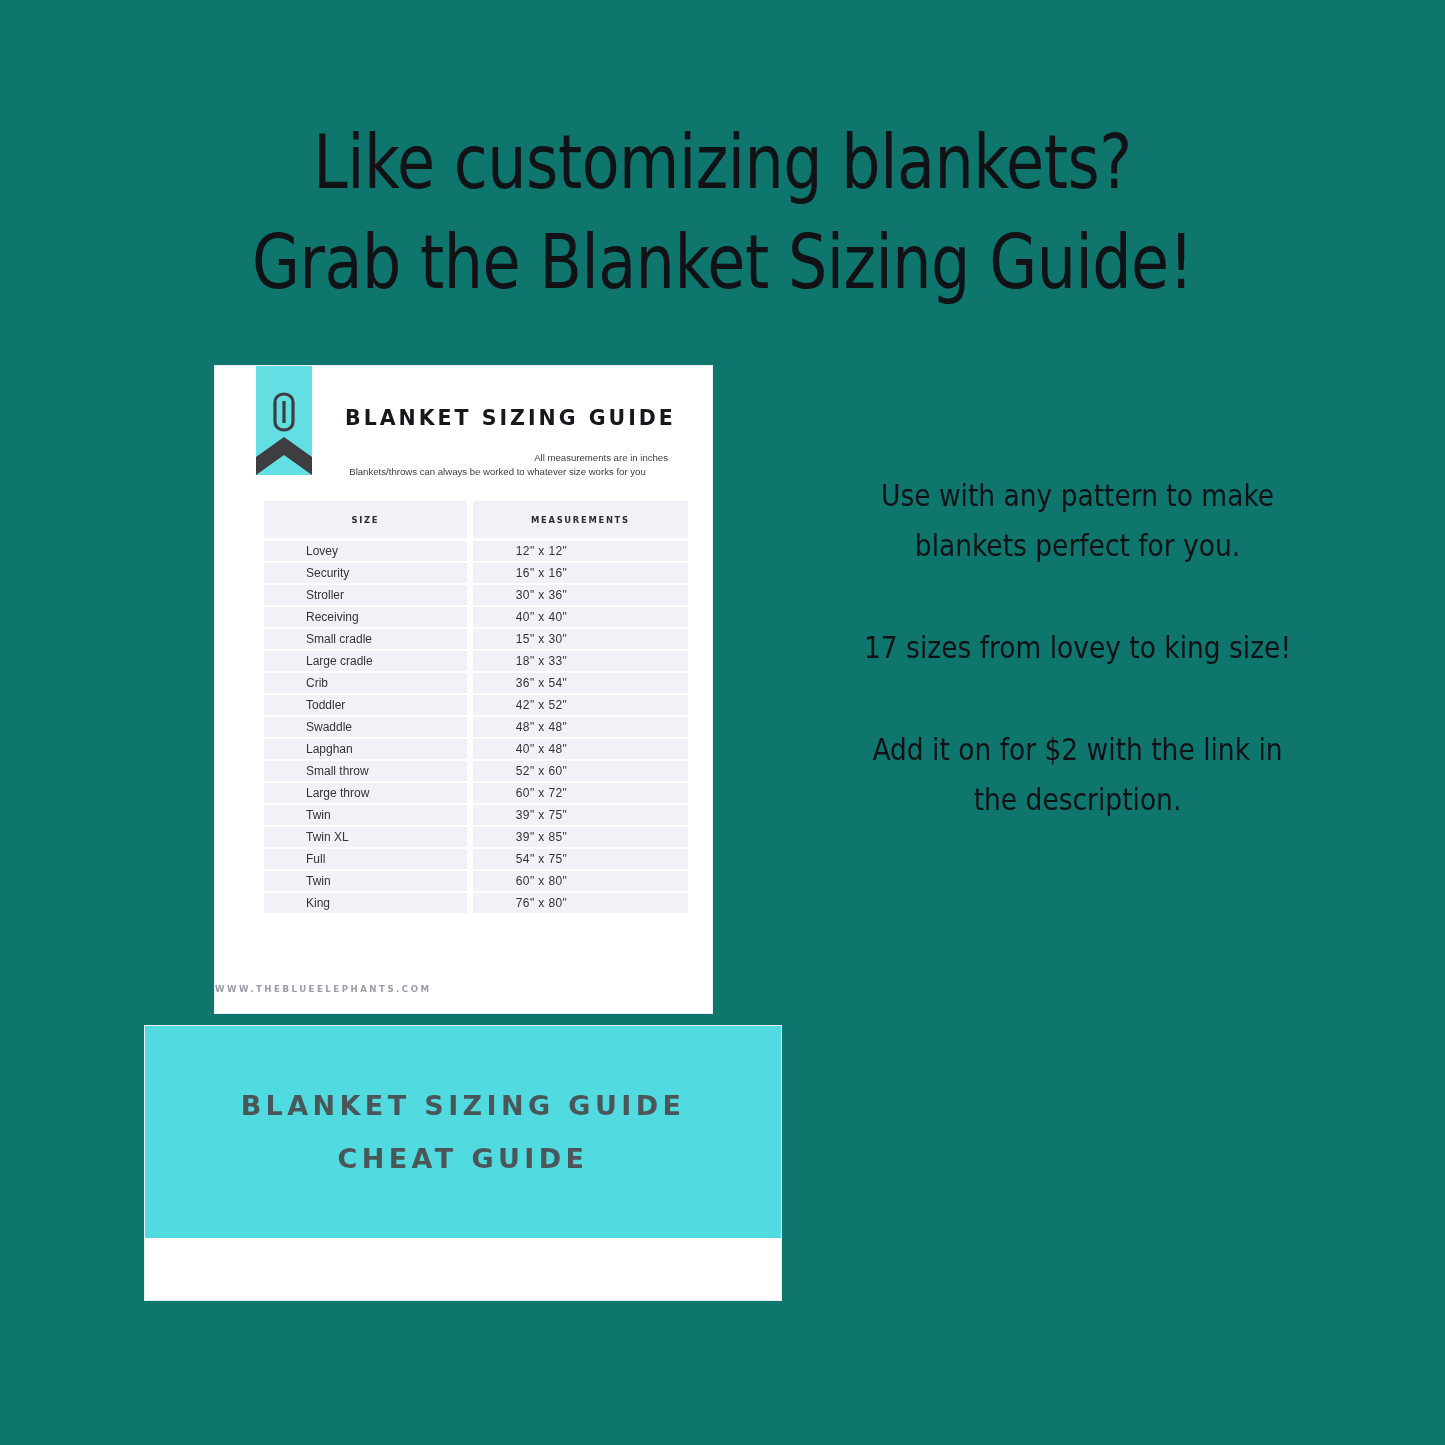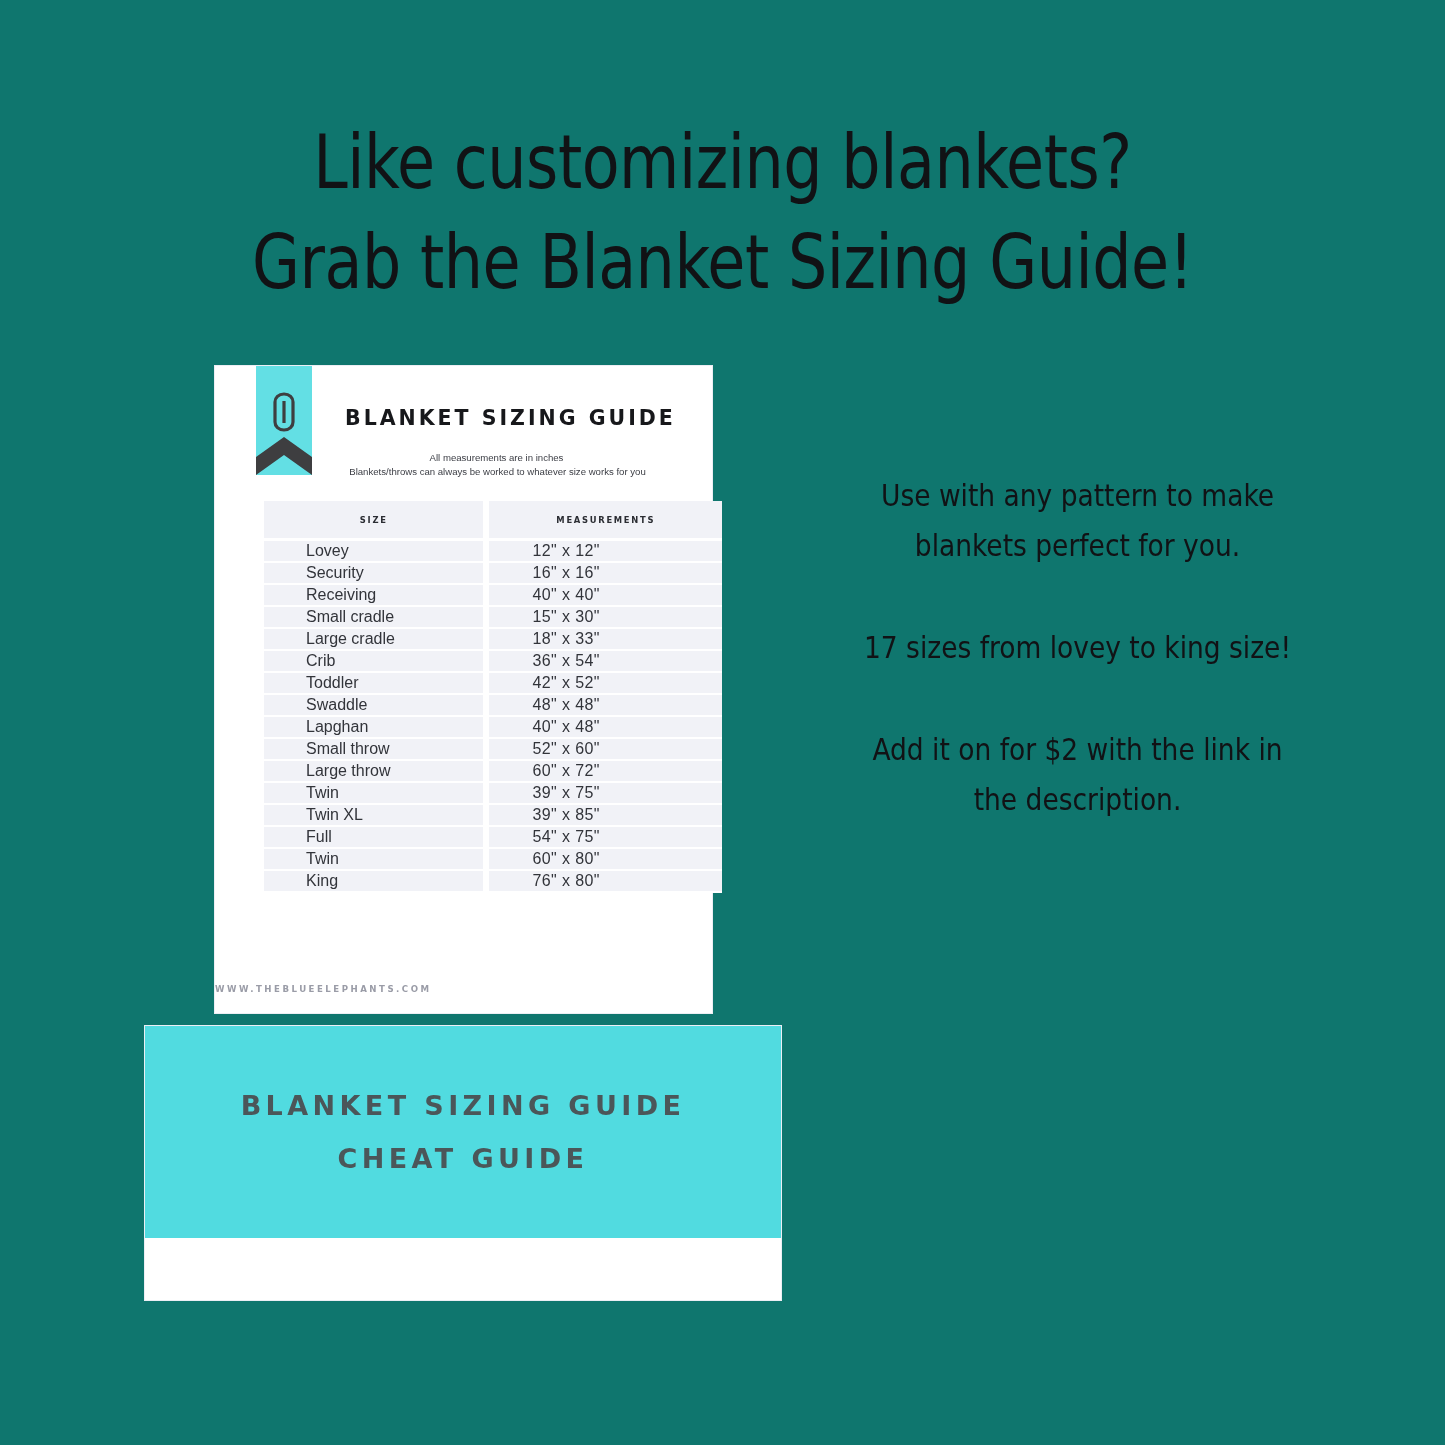--- a/index.html
+++ b/index.html
@@ -97,29 +97,29 @@
     position: absolute;
     left: 110px;
     top: 85px;
     width: 345px;
     text-align: center;
     color: #3b3d44;
     font-family: "Liberation Sans", sans-serif;
     font-size: 9.6px;
     line-height: 14px;
   }
-  .sheet-sub .s1 { display: block; text-align: center; padding-right: 2px; }
+  .sheet-sub .s1 { display: block; text-align: right; padding-right: 2px; }
   .sheet-sub .s2 { display: block; text-align: center; }
 
   
   .sizing-table {
     position: absolute;
     left: 49px;
     top: 135px;
-    width: 458px;
+    width: 424px;
     border-collapse: separate;
     border-spacing: 0;
   }
   .sizing-table th,
   .sizing-table td {
     background: #f1f2f7;
     border-bottom: 2px solid #ffffff;
     padding: 0;
   }
   .sizing-table th.col-size,
@@ -134,21 +134,21 @@
     font-size: 8.4px;
     letter-spacing: 1.7px;
     color: #2b2d33;
     text-align: center;
     vertical-align: middle;
     border-bottom: 3px solid #ffffff;
   }
   .sizing-table tbody td {
     height: 22px;
     font-family: "Liberation Sans", sans-serif;
-    font-size: 16px;
+    font-size: 12px;
     color: #32343a;
     vertical-align: middle;
   }
   .sizing-table tbody td.col-size { padding-left: 42px; }
   .sizing-table tbody td.col-meas { padding-left: 43px; letter-spacing: 0.4px; }
 
   
   .sheet-footer {
     position: absolute;
     left: 0;
@@ -250,20 +250,24 @@
       <tbody>
         <tr>
             <td class="col-size">Lovey</td>
             <td class="col-meas">12" x 12"</td>
           </tr>
         <tr>
             <td class="col-size">Security</td>
             <td class="col-meas">16" x 16"</td>
           </tr>
         <tr>
+            <td class="col-size">Stroller</td>
+            <td class="col-meas">30" x 36"</td>
+          </tr>
+        <tr>
             <td class="col-size">Receiving</td>
             <td class="col-meas">40" x 40"</td>
           </tr>
         <tr>
             <td class="col-size">Small cradle</td>
             <td class="col-meas">15" x 30"</td>
           </tr>
         <tr>
             <td class="col-size">Large cradle</td>
             <td class="col-meas">18" x 33"</td>

